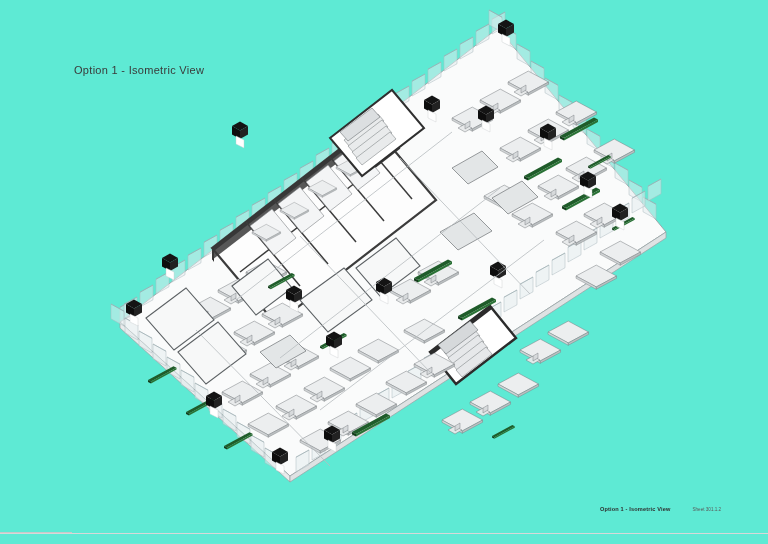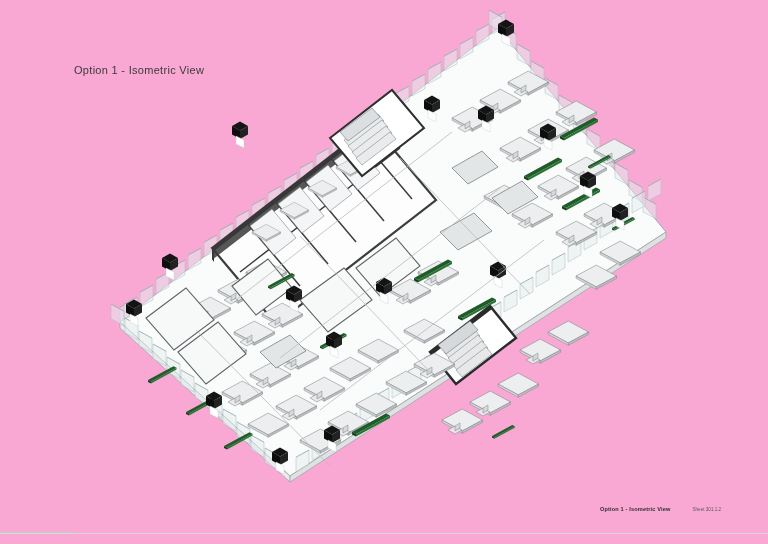--- a/index.html
+++ b/index.html
@@ -6,21 +6,21 @@
   html,body{margin:0;padding:0;}
   body{
     width:768px;height:544px;
     background:#ffffff;
     font-family:"Liberation Sans", sans-serif;
     overflow:hidden;
     position:relative;
   }
   #sheet{
     position:absolute;inset:0;
-    background:#f9a8d4;
+    background:#5eead4;
   }
   
   #title{
     position:absolute;
     left:74px;top:64px;
     font-size:11px;
     color:#3a3a3a;
     letter-spacing:.3px;
     white-space:nowrap;
   }

